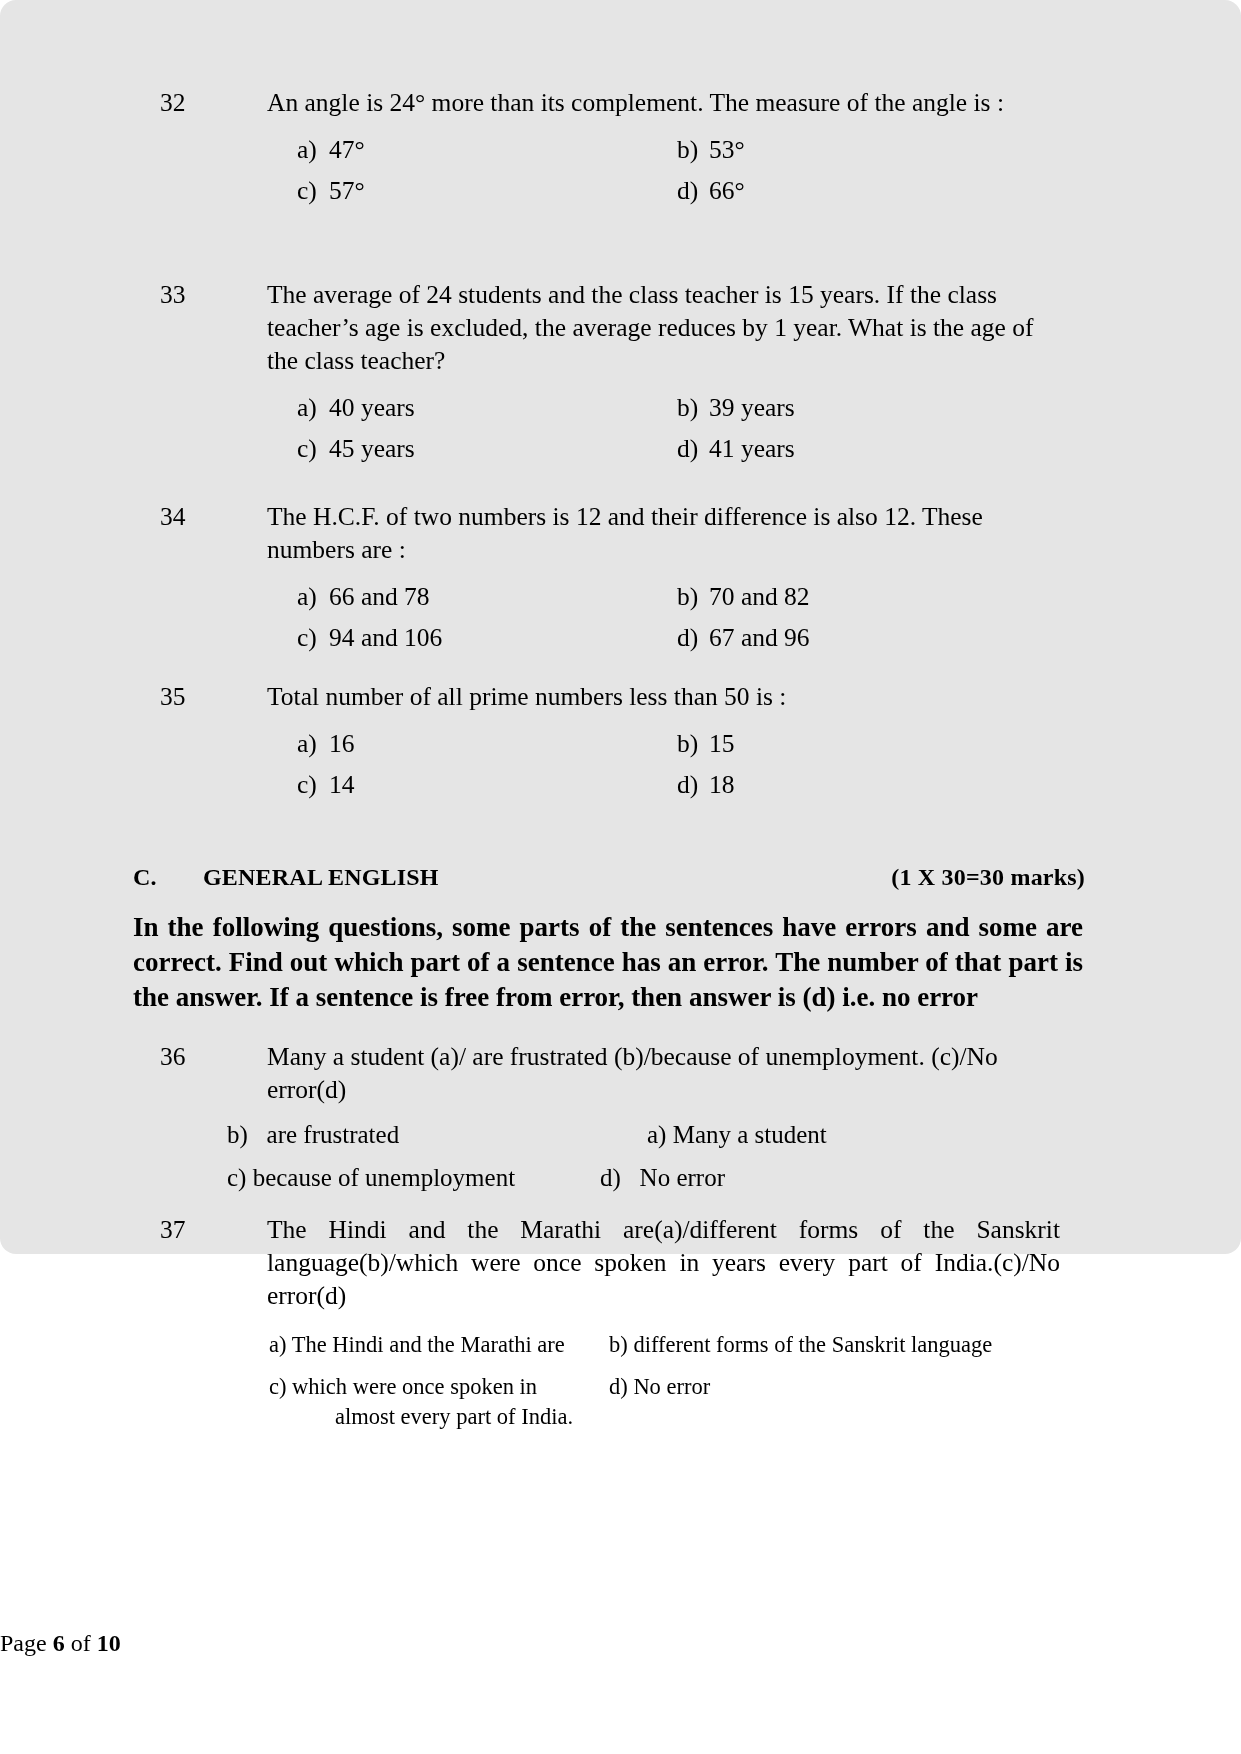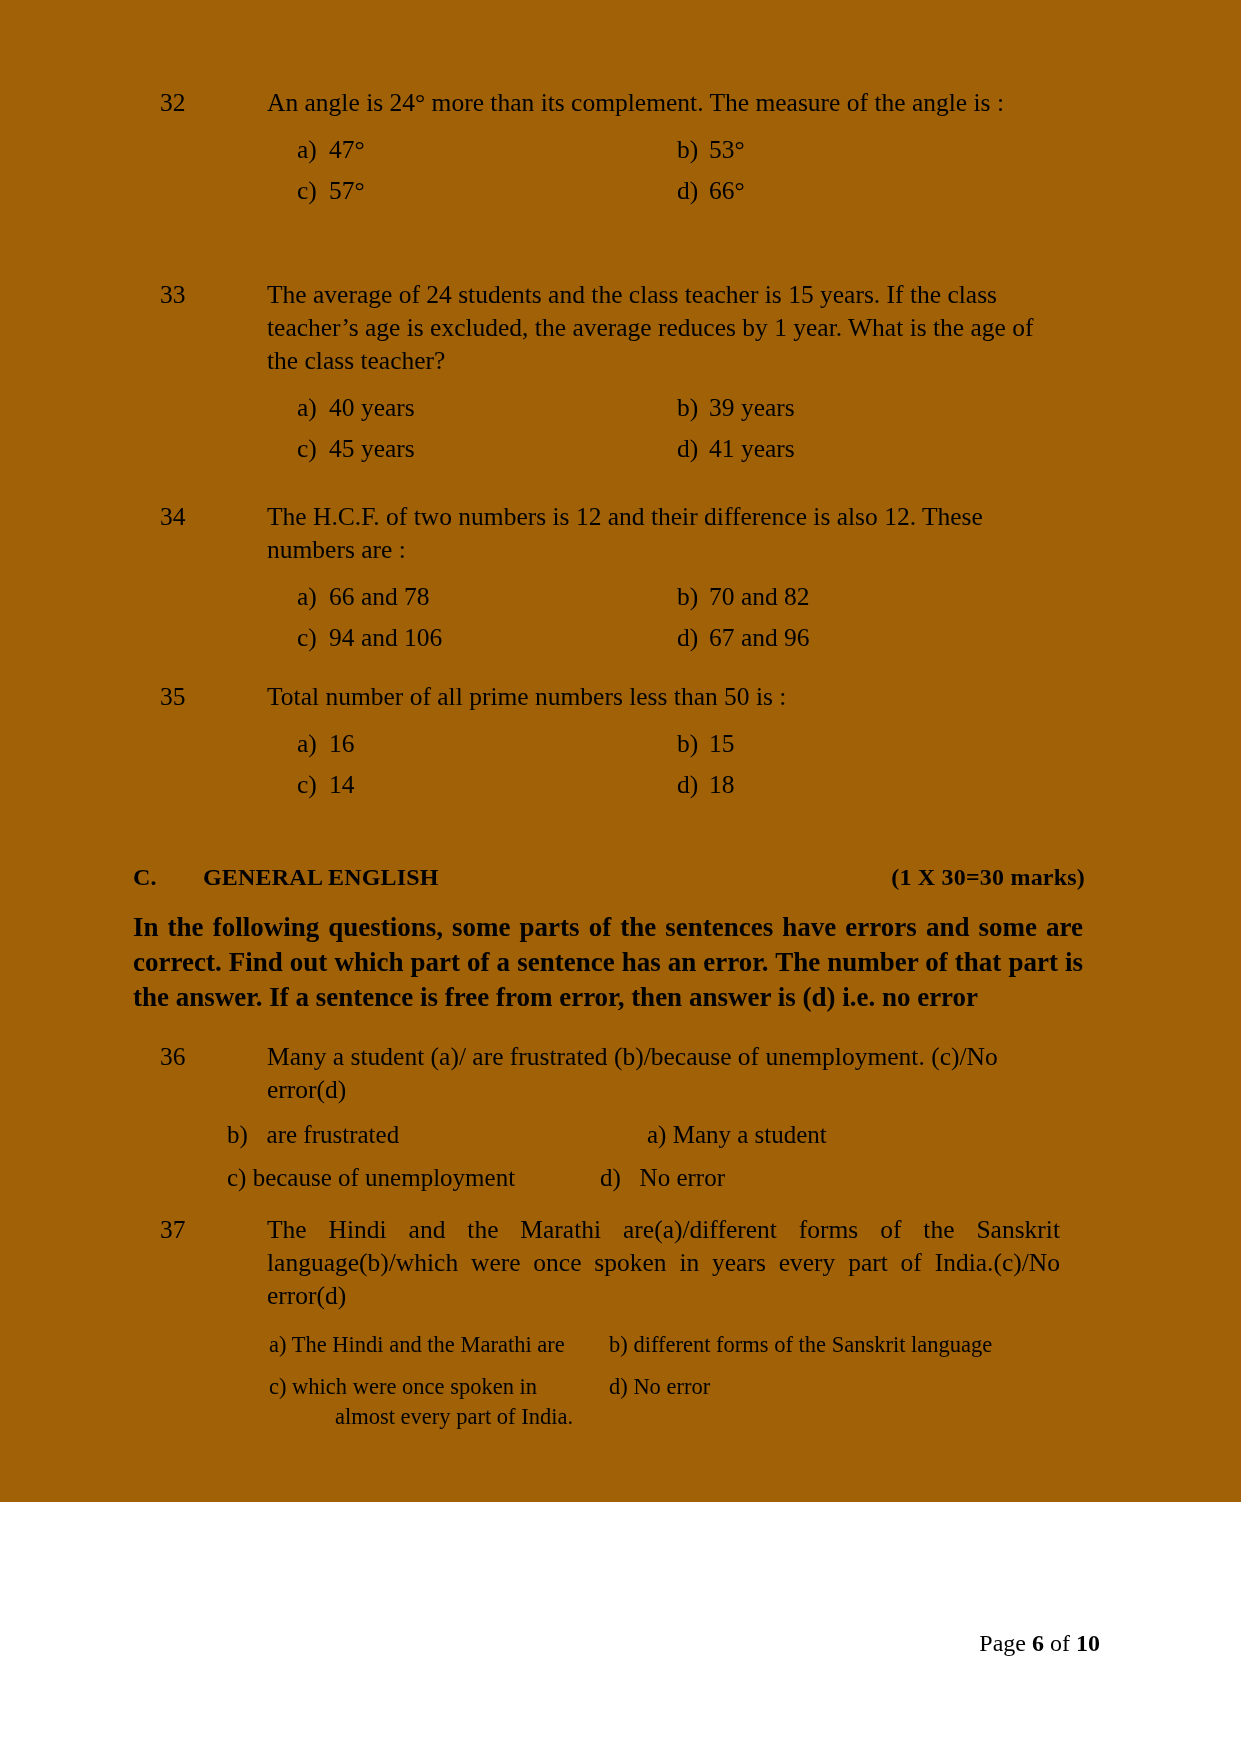--- a/index.html
+++ b/index.html
@@ -15,22 +15,23 @@
     font-family: "Liberation Serif", "DejaVu Serif", serif;
     color: #000000;
     overflow: hidden;
   }
 
   .page {
     position: absolute;
     left: 0;
     top: 0;
     width: 1241px;
-    height: 1502px;
-    background: #a16207;
+    height: 1254px;
+    background: #e5e5e5;
+    border-radius: 16px;
   }
 
   
   .qblock {
     position: absolute;
     left: 160px;
     width: 900px;
   }
   .qrow {
     display: flex;
@@ -123,21 +124,20 @@
   .eng-optcell-sm.left  { width: 340px; flex: 0 0 340px; }
   .eng-optcell-sm.right { width: 470px; flex: 0 0 470px; }
   .cont-line { padding-left: 30px; text-align: center; }
 
   
   .footer {
     position: absolute;
     left: 0;
     top: 1628px;
     width: 1100px;
-    text-align: right;
     font-size: 24px;
     line-height: 30px;
   }
   .footer b { font-weight: bold; }
 </style>
 </head>
 <body>
 
 <div class="page">
 

